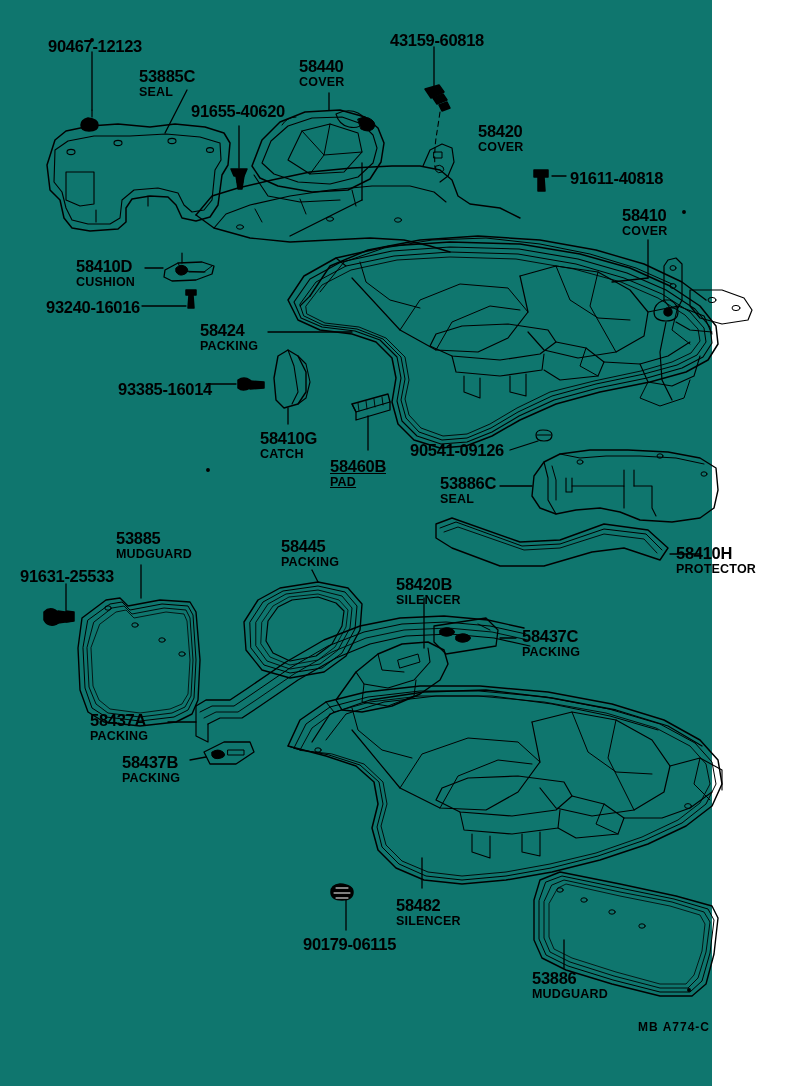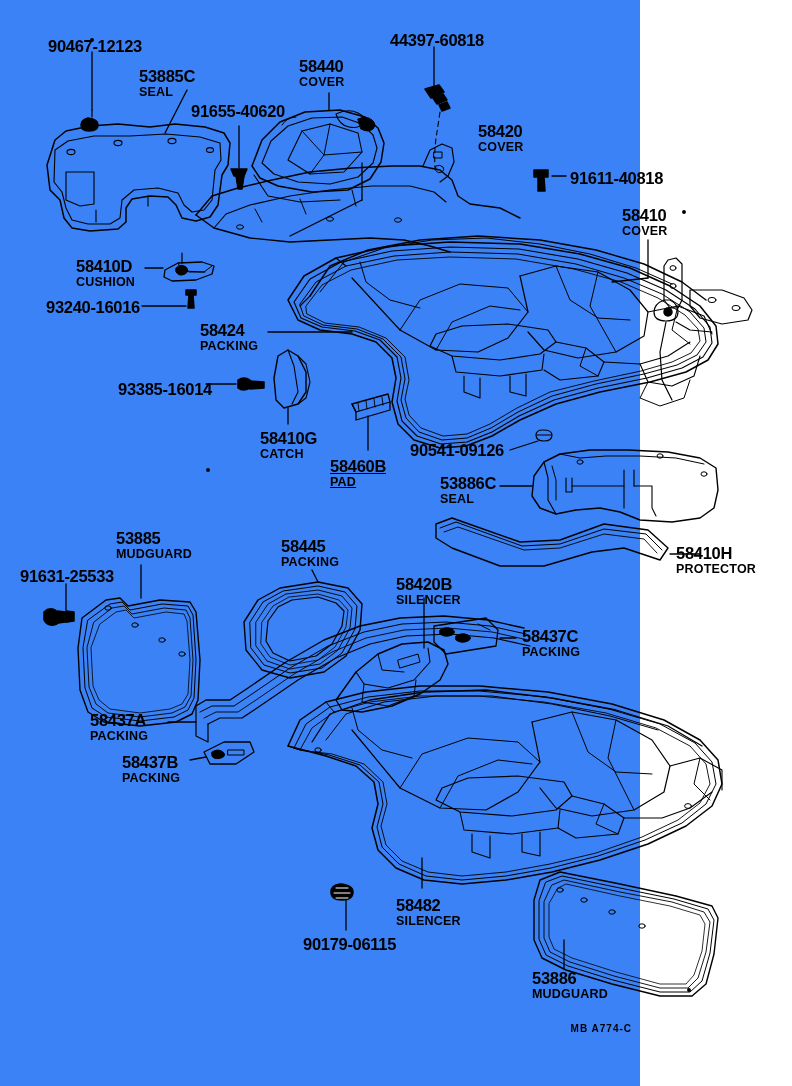--- a/index.html
+++ b/index.html
@@ -1,28 +1,28 @@
 <!DOCTYPE html>
 <html><head>
 <meta charset="utf-8">
 <title>Parts Diagram</title>
 <style>
   html,body{margin:0;padding:0;background:#ffffff;}
   body{
     font-family:"Liberation Sans", sans-serif;
     width:792px;height:1086px;overflow:hidden;position:relative;
   }
-  #sheet{position:relative;width:640px;height:1086px;background:#3b82f6;}
+  #sheet{position:relative;width:712px;height:1086px;background:#0f766e;}
   #art{position:absolute;left:0;top:0;width:792px;height:1086px;}
 
   .lbl{position:absolute;color:#000;line-height:1.0;white-space:pre;}
   .lbl .num{display:block;font-size:16.5px;font-weight:bold;letter-spacing:-0.3px;}
   .lbl .sub{display:block;font-size:12.5px;font-weight:bold;letter-spacing:0.2px;margin-top:1px;}
 
-  #footer{position:absolute;right:8px;bottom:52px;font-size:10px;font-weight:bold;
+  #footer{position:absolute;right:2px;bottom:52px;font-size:12px;font-weight:bold;
           letter-spacing:1px;color:#000;margin-top:30px;}
 </style>
 </head>
 <body>
 
 <div id="sheet">
 
   <svg id="art" viewBox="0 0 792 1086" xmlns="http://www.w3.org/2000/svg">
     <g fill="none" stroke="#000" stroke-width="1.5" stroke-linejoin="round" stroke-linecap="round">
 
@@ -403,21 +403,21 @@
       <circle cx="208" cy="470" r="1.2" fill="#000"></circle>
       <circle cx="92" cy="40" r="1.2" fill="#000"></circle>
       <circle cx="689" cy="990" r="1.2" fill="#000"></circle>
     </g>
   </svg>
 
   <div class="lbl" style="left:48px;  top:38px;"><span class="num">90467-12123</span><span class="sub"></span></div>
   <div class="lbl" style="left:139px; top:68px;"><span class="num">53885C</span><span class="sub">SEAL</span></div>
   <div class="lbl" style="left:191px; top:103px;"><span class="num">91655-40620</span><span class="sub"></span></div>
   <div class="lbl" style="left:299px; top:58px;"><span class="num">58440</span><span class="sub">COVER</span></div>
-  <div class="lbl" style="left:390px; top:32px;"><span class="num">44397-60818</span><span class="sub"></span></div>
+  <div class="lbl" style="left:390px; top:32px;"><span class="num">43159-60818</span><span class="sub"></span></div>
   <div class="lbl" style="left:478px; top:123px;"><span class="num">58420</span><span class="sub">COVER</span></div>
   <div class="lbl" style="left:570px; top:170px;"><span class="num">91611-40818</span><span class="sub"></span></div>
   <div class="lbl" style="left:622px; top:207px;"><span class="num">58410</span><span class="sub">COVER</span></div>
   <div class="lbl" style="left:76px;  top:258px;"><span class="num">58410D</span><span class="sub">CUSHION</span></div>
   <div class="lbl" style="left:46px;  top:299px;"><span class="num">93240-16016</span><span class="sub"></span></div>
   <div class="lbl" style="left:200px; top:322px;"><span class="num">58424</span><span class="sub">PACKING</span></div>
   <div class="lbl" style="left:118px; top:381px;"><span class="num">93385-16014</span><span class="sub"></span></div>
   <div class="lbl" style="left:260px; top:430px;"><span class="num">58410G</span><span class="sub">CATCH</span></div>
   <div class="lbl" style="left:330px; top:458px;text-decoration:underline;"><span class="num">58460B</span><span class="sub">PAD</span></div>
   <div class="lbl" style="left:410px; top:442px;text-align:center;"><span class="num">90541-09126</span><span class="sub"></span></div>

